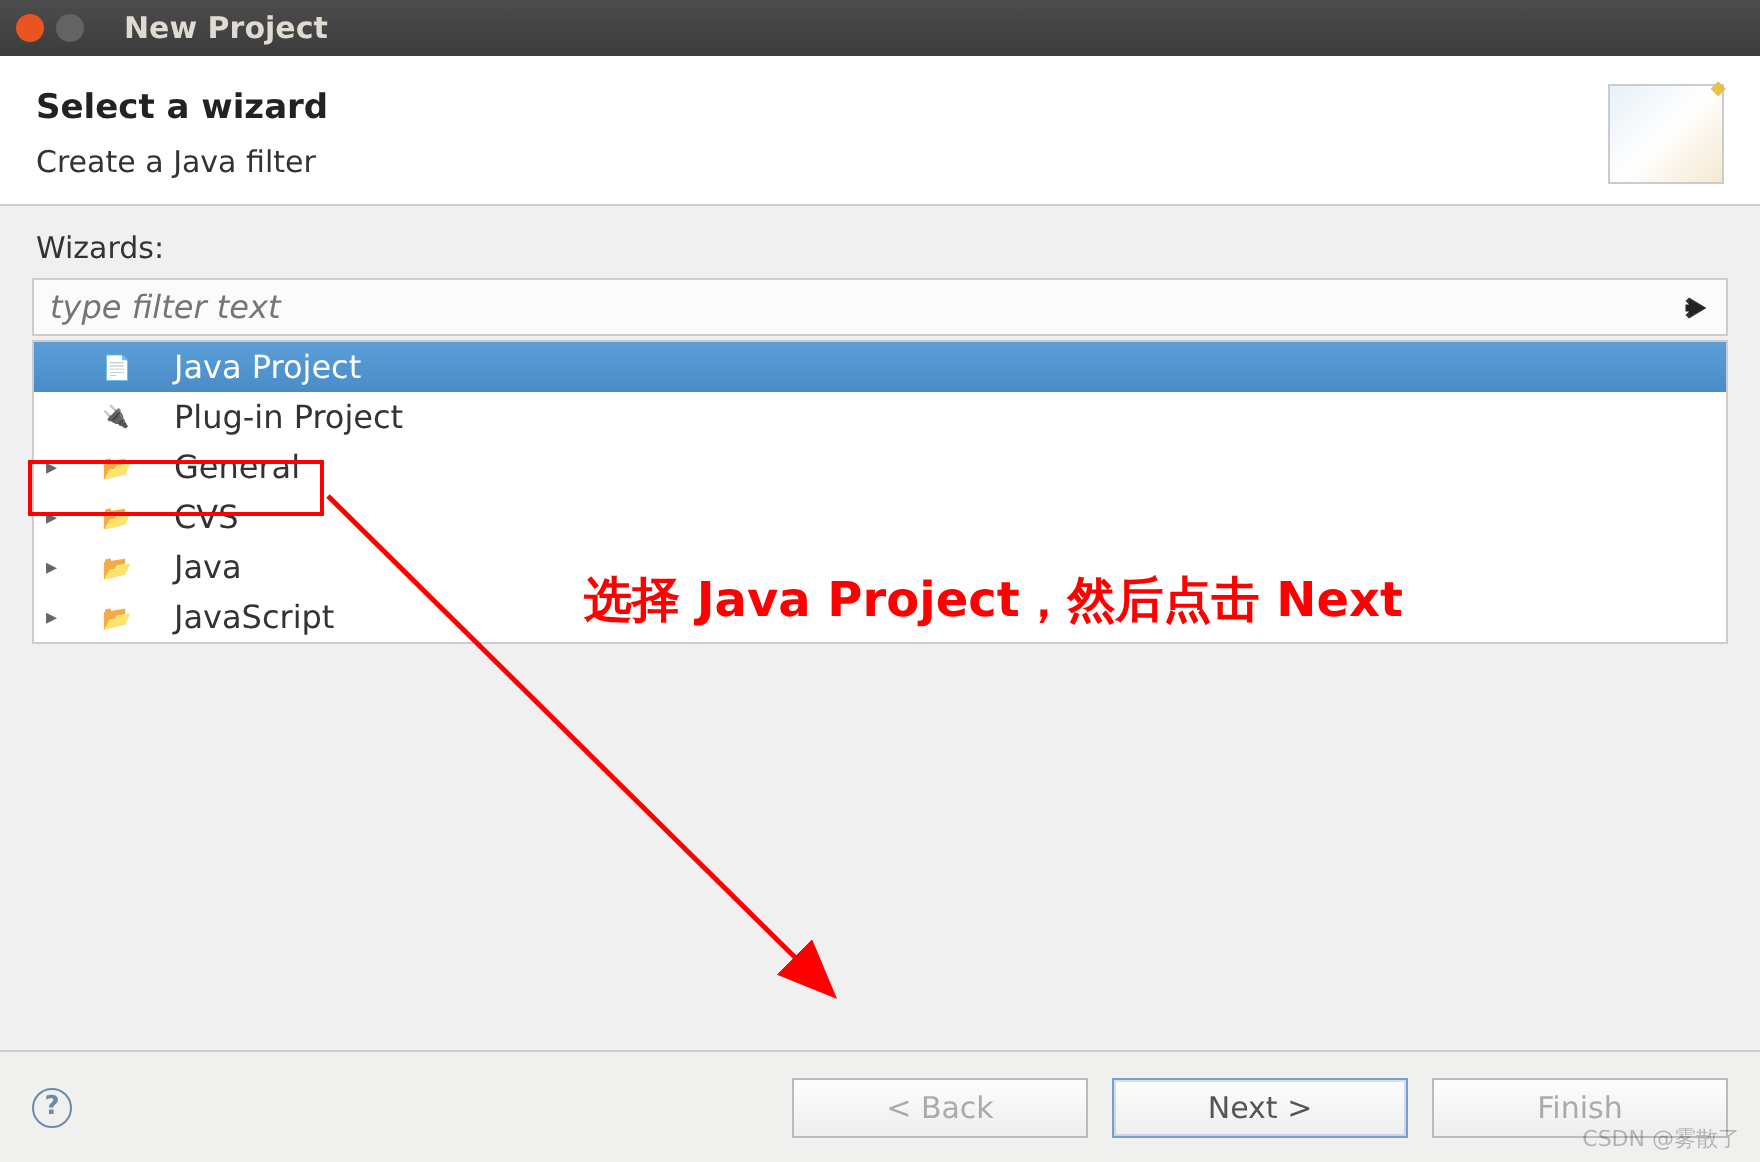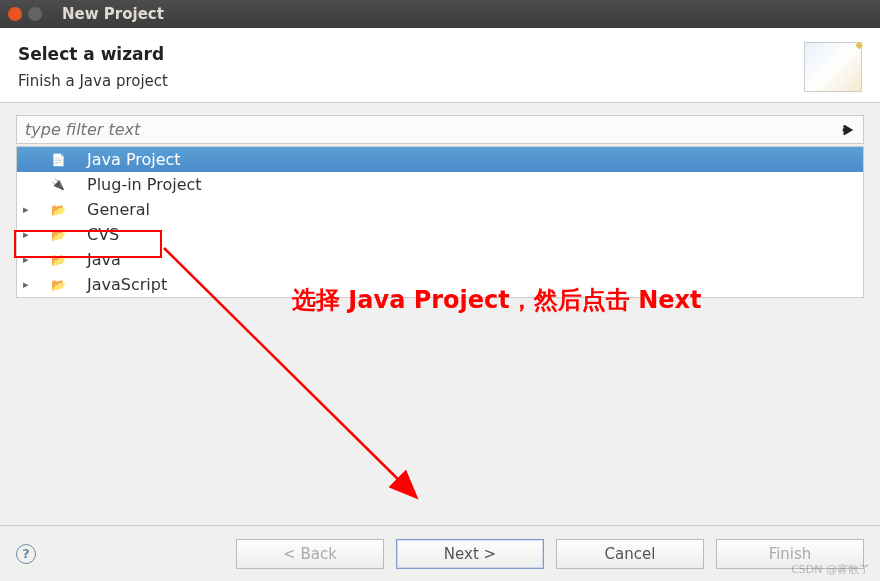--- a/index.html
+++ b/index.html
@@ -56,26 +56,27 @@
   <div class="tb-controls">
     <div class="tb-btn tb-close"></div>
     <div class="tb-btn tb-min"></div>
   </div>
   <span class="tb-title">New Project</span>
 </div>
 
 <div class="header">
   <div class="header-text">
     <h2>Select a wizard</h2>
-    <p>Finish a Java project</p>
+    <p>Create a Java filter</p>
   </div>
   <div class="header-icon"></div>
 </div>
 
 <div class="content">
+  <div class="wizards-label">Wizards:</div>
 
   <div class="filter-row">
     <input class="filter-input" placeholder="type filter text" style="">
     <svg class="clear-icon" viewBox="0 0 16 16">
         <path d="M2 4 L6 8 L2 12 L4 14 L14 8 L4 2 Z M5 6 L5 10 L8 8 Z" fill="#333"></path>
         <path d="M4 3 L13 8 L4 13 L4 10 L2 10 L2 6 L4 6 Z" fill="#222"></path>
       </svg>
   </div>
 
   <div class="tree">
@@ -124,17 +125,16 @@
   <line x1="164" y1="248" x2="415" y2="496" stroke="#ff0000" stroke-width="2.5" marker-end="url(#ah)"></line>
 </svg>
 
 <div class="next-highlight" style="left:377px; bottom:3px; width:168px; height:48px;"></div>
 
 <div class="footer">
   <div class="help-icon">?</div>
   <div class="footer-spacer"></div>
   <button class="footer-btn disabled">&lt; Back</button>
   <button class="footer-btn default">Next &gt;</button>
-  <button class="footer-btn">Cancel</button>
   <button class="footer-btn disabled">Finish</button>
 </div>
 
 <div class="watermark">CSDN @雾散了</div>
 
 </body></html>

